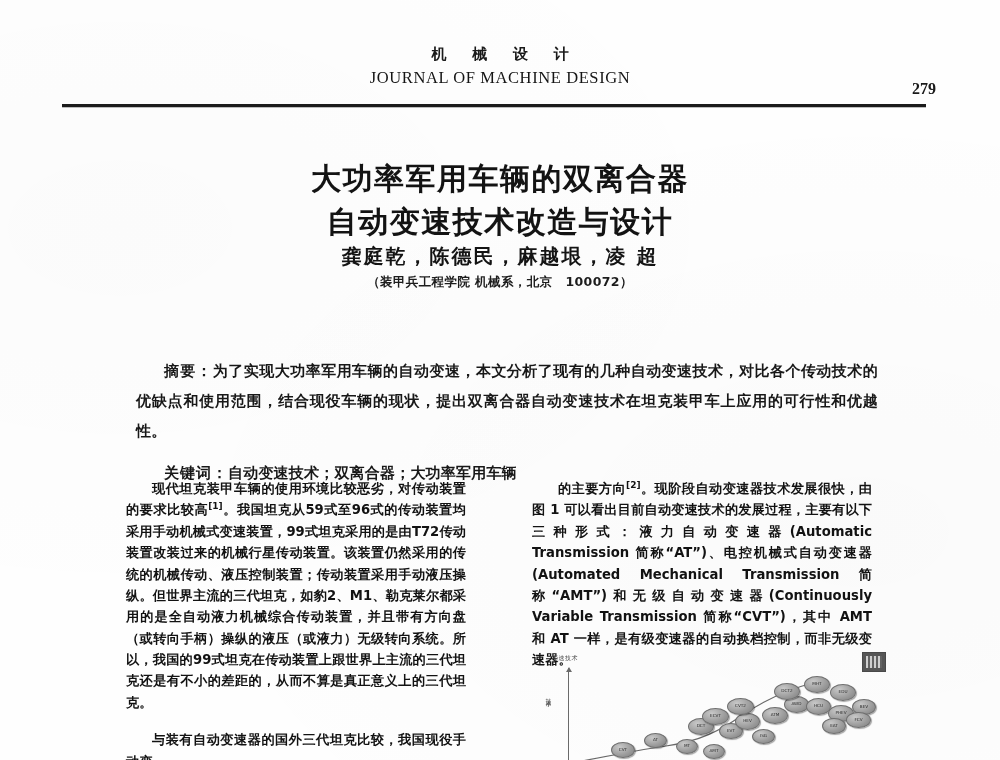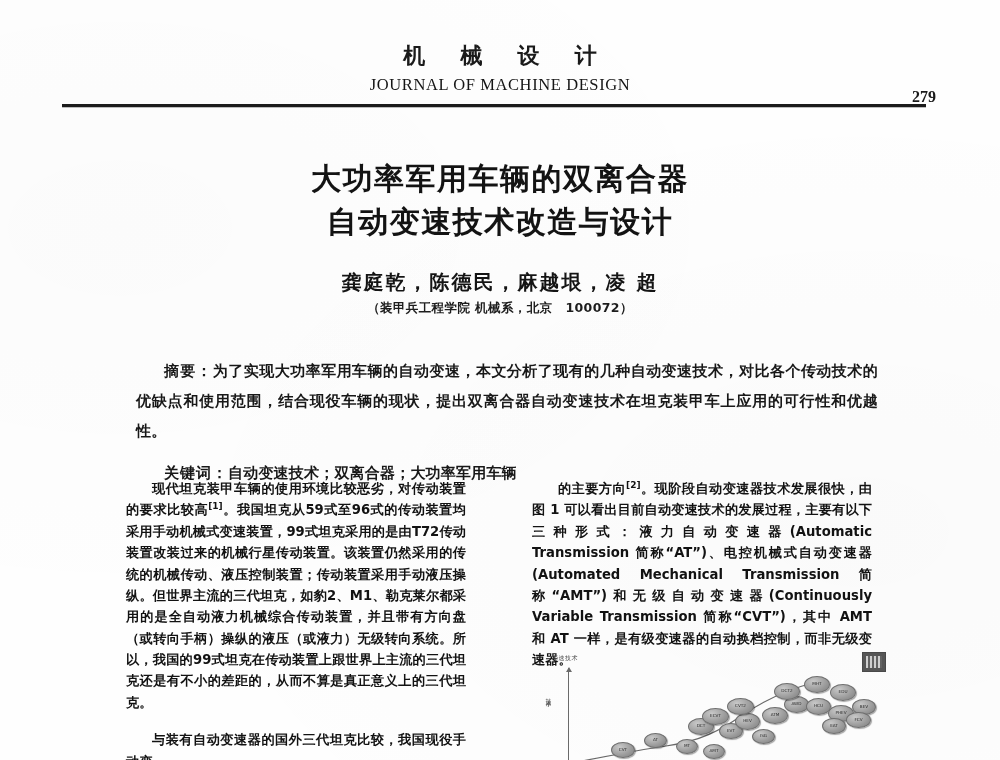--- a/index.html
+++ b/index.html
@@ -27,40 +27,40 @@
   }
 
   
   .masthead {
     position: absolute;
     left: 0; right: 0;
     top: 46px;
     text-align: center;
   }
   .journal-cn {
-    font-family: Liberation Mono, monospace;
-    font-weight: bold;
-    font-size: 22px;
+    font-family: Liberation Serif, serif;
+    font-weight: bold;
+    font-size: 15px;
     letter-spacing: 11px;
     text-indent: 11px;
     color: #1a1a1a;
     line-height: 1.1;
   }
   .journal-en {
     font-family: "Liberation Serif", serif;
     font-weight: normal;
     font-size: 16.5px;
     letter-spacing: 0.6px;
     color: #151515;
     margin-top: 5px;
   }
   .page-number {
     position: absolute;
     right: 64px;
-    top: 88px;
+    top: 80px;
     font-family: "Liberation Serif", serif;
     font-weight: bold;
     font-size: 16px;
     color: #1a1a1a;
   }
   .head-rule {
     position: absolute;
     left: 62px;
     width: 864px;
     top: 104px;
@@ -78,21 +78,20 @@
   }
   .title-line {
     font-family: "DejaVu Serif", serif;
     font-weight: bold;
     font-size: 30px;
     letter-spacing: 1.5px;
     line-height: 1.42;
     color: #131313;
   }
   .authors {
-    margin-top: 26px;
     font-family: "DejaVu Serif", serif;
     font-weight: bold;
     font-size: 20px;
     letter-spacing: 2px;
     color: #141414;
   }
   .affiliation {
     margin-top: 4px;
     font-family: "DejaVu Sans", sans-serif;
     font-weight: bold;

